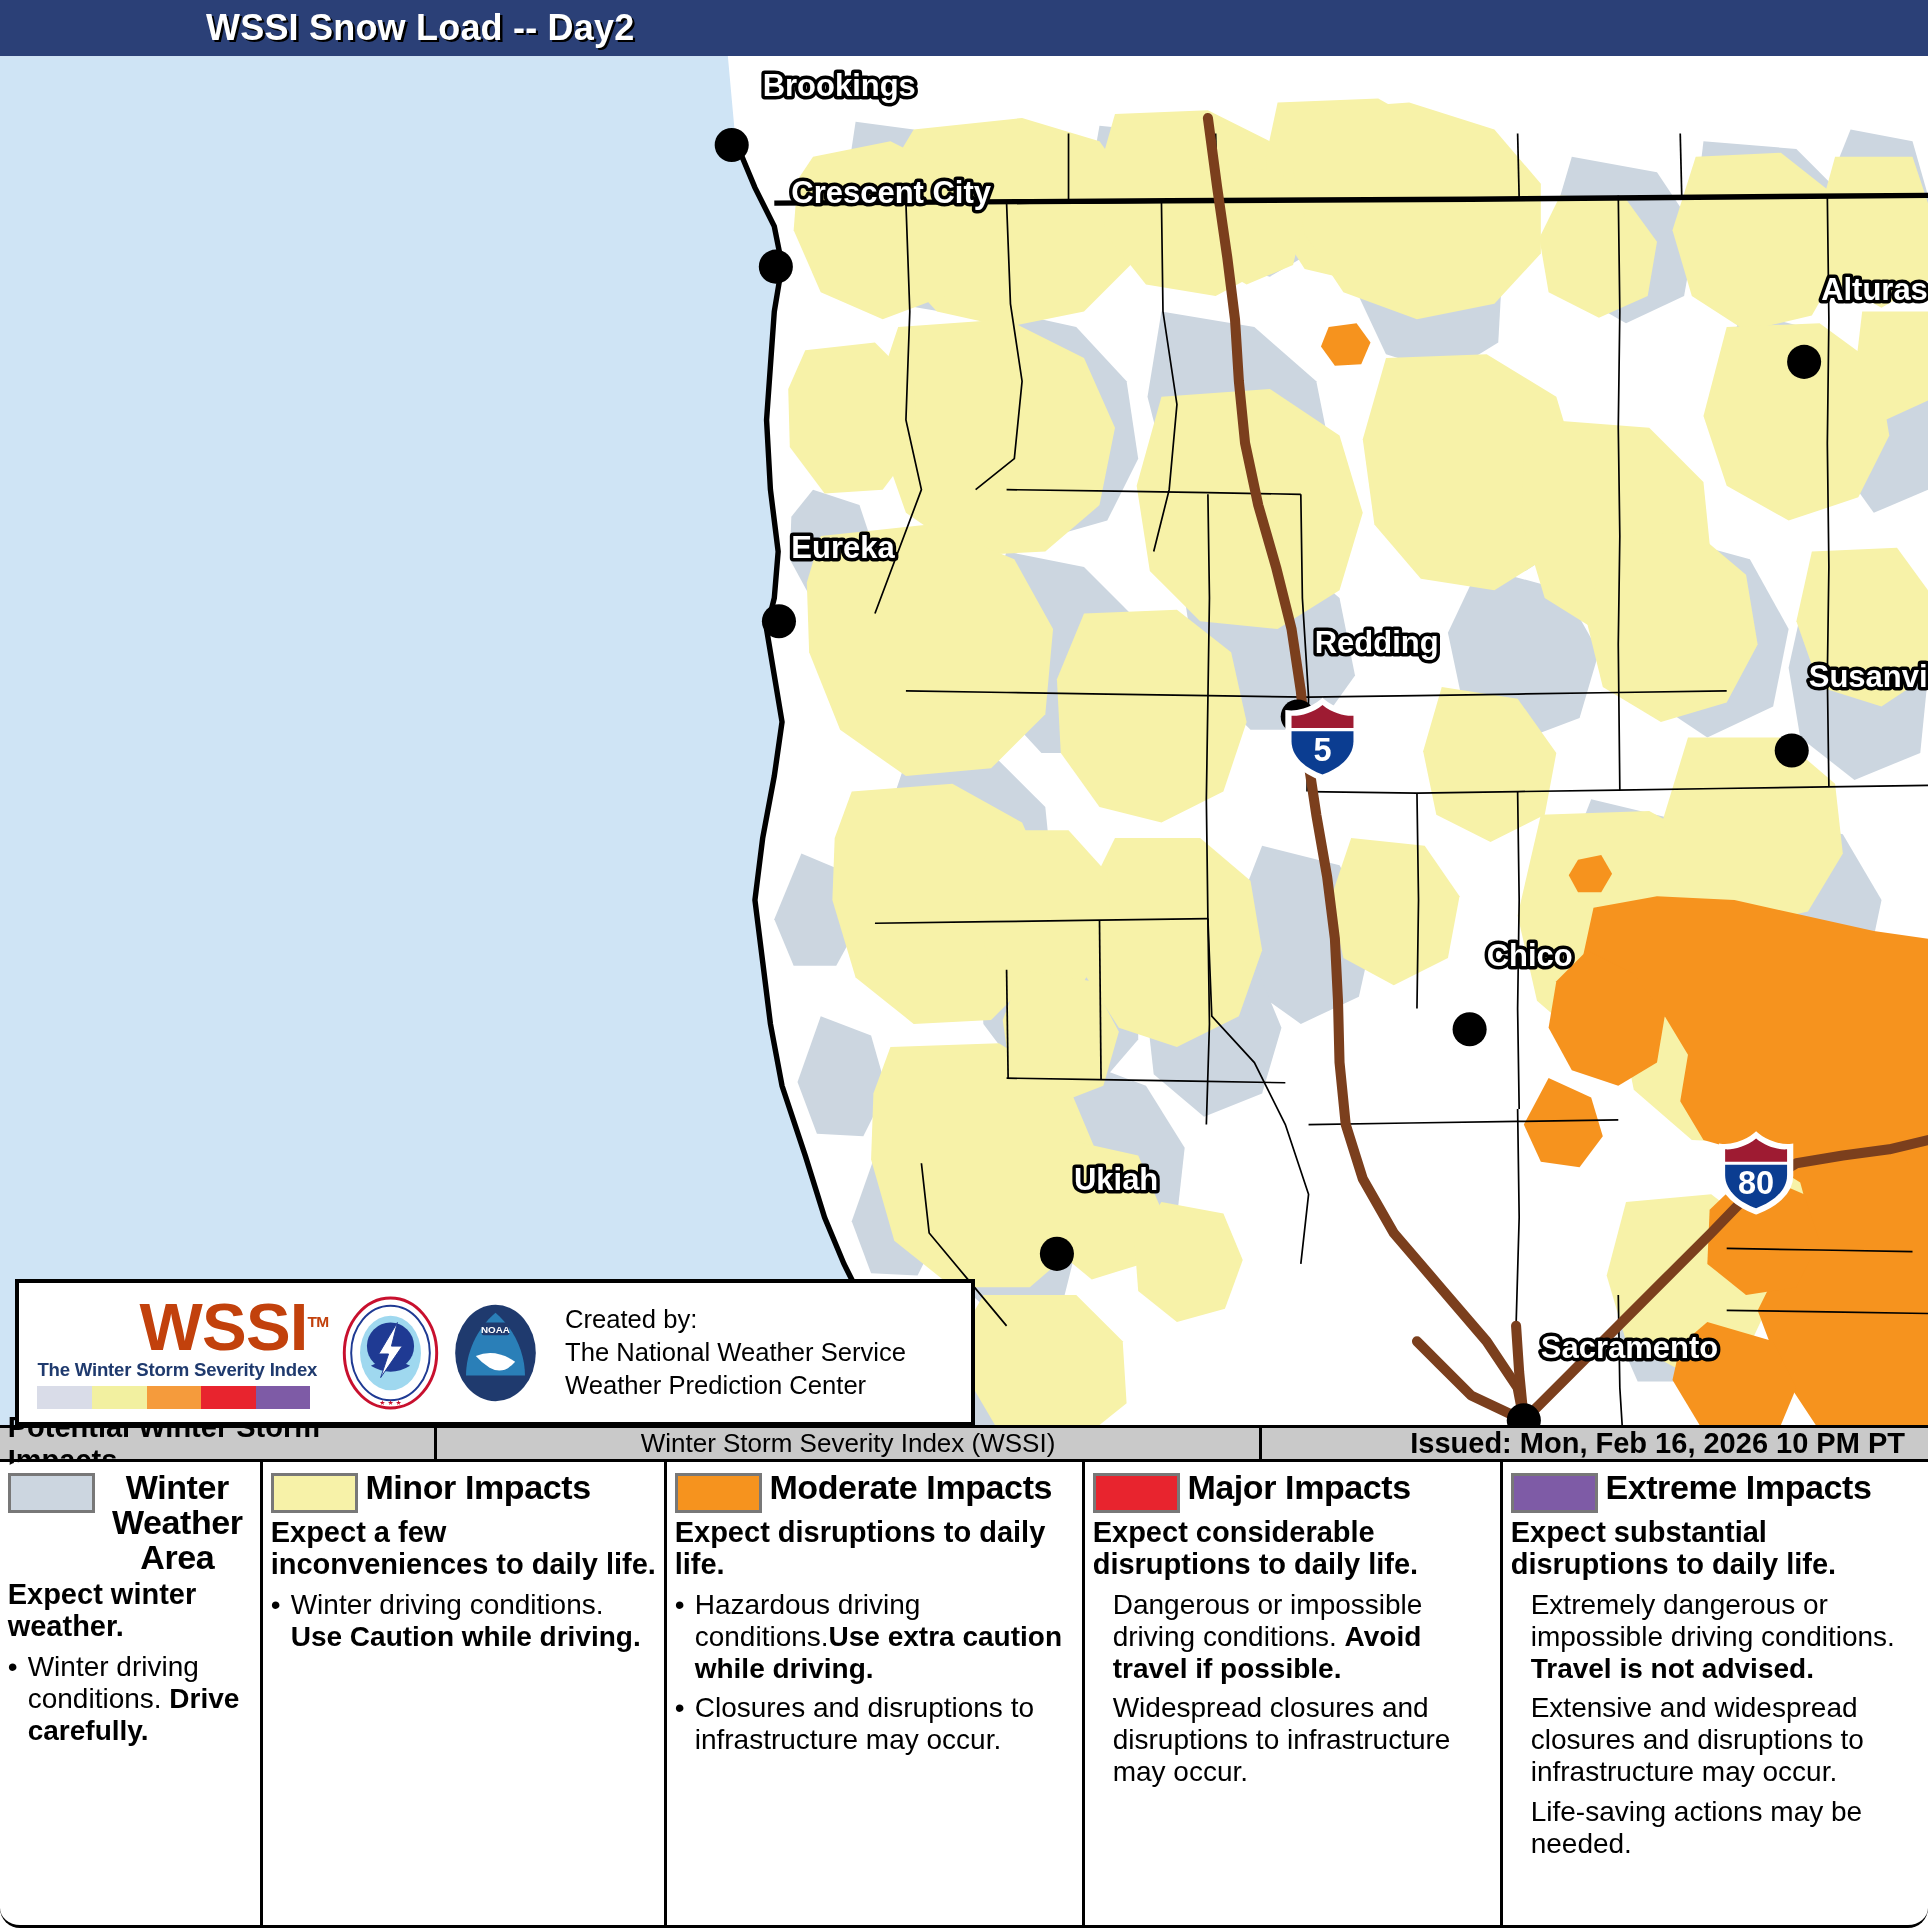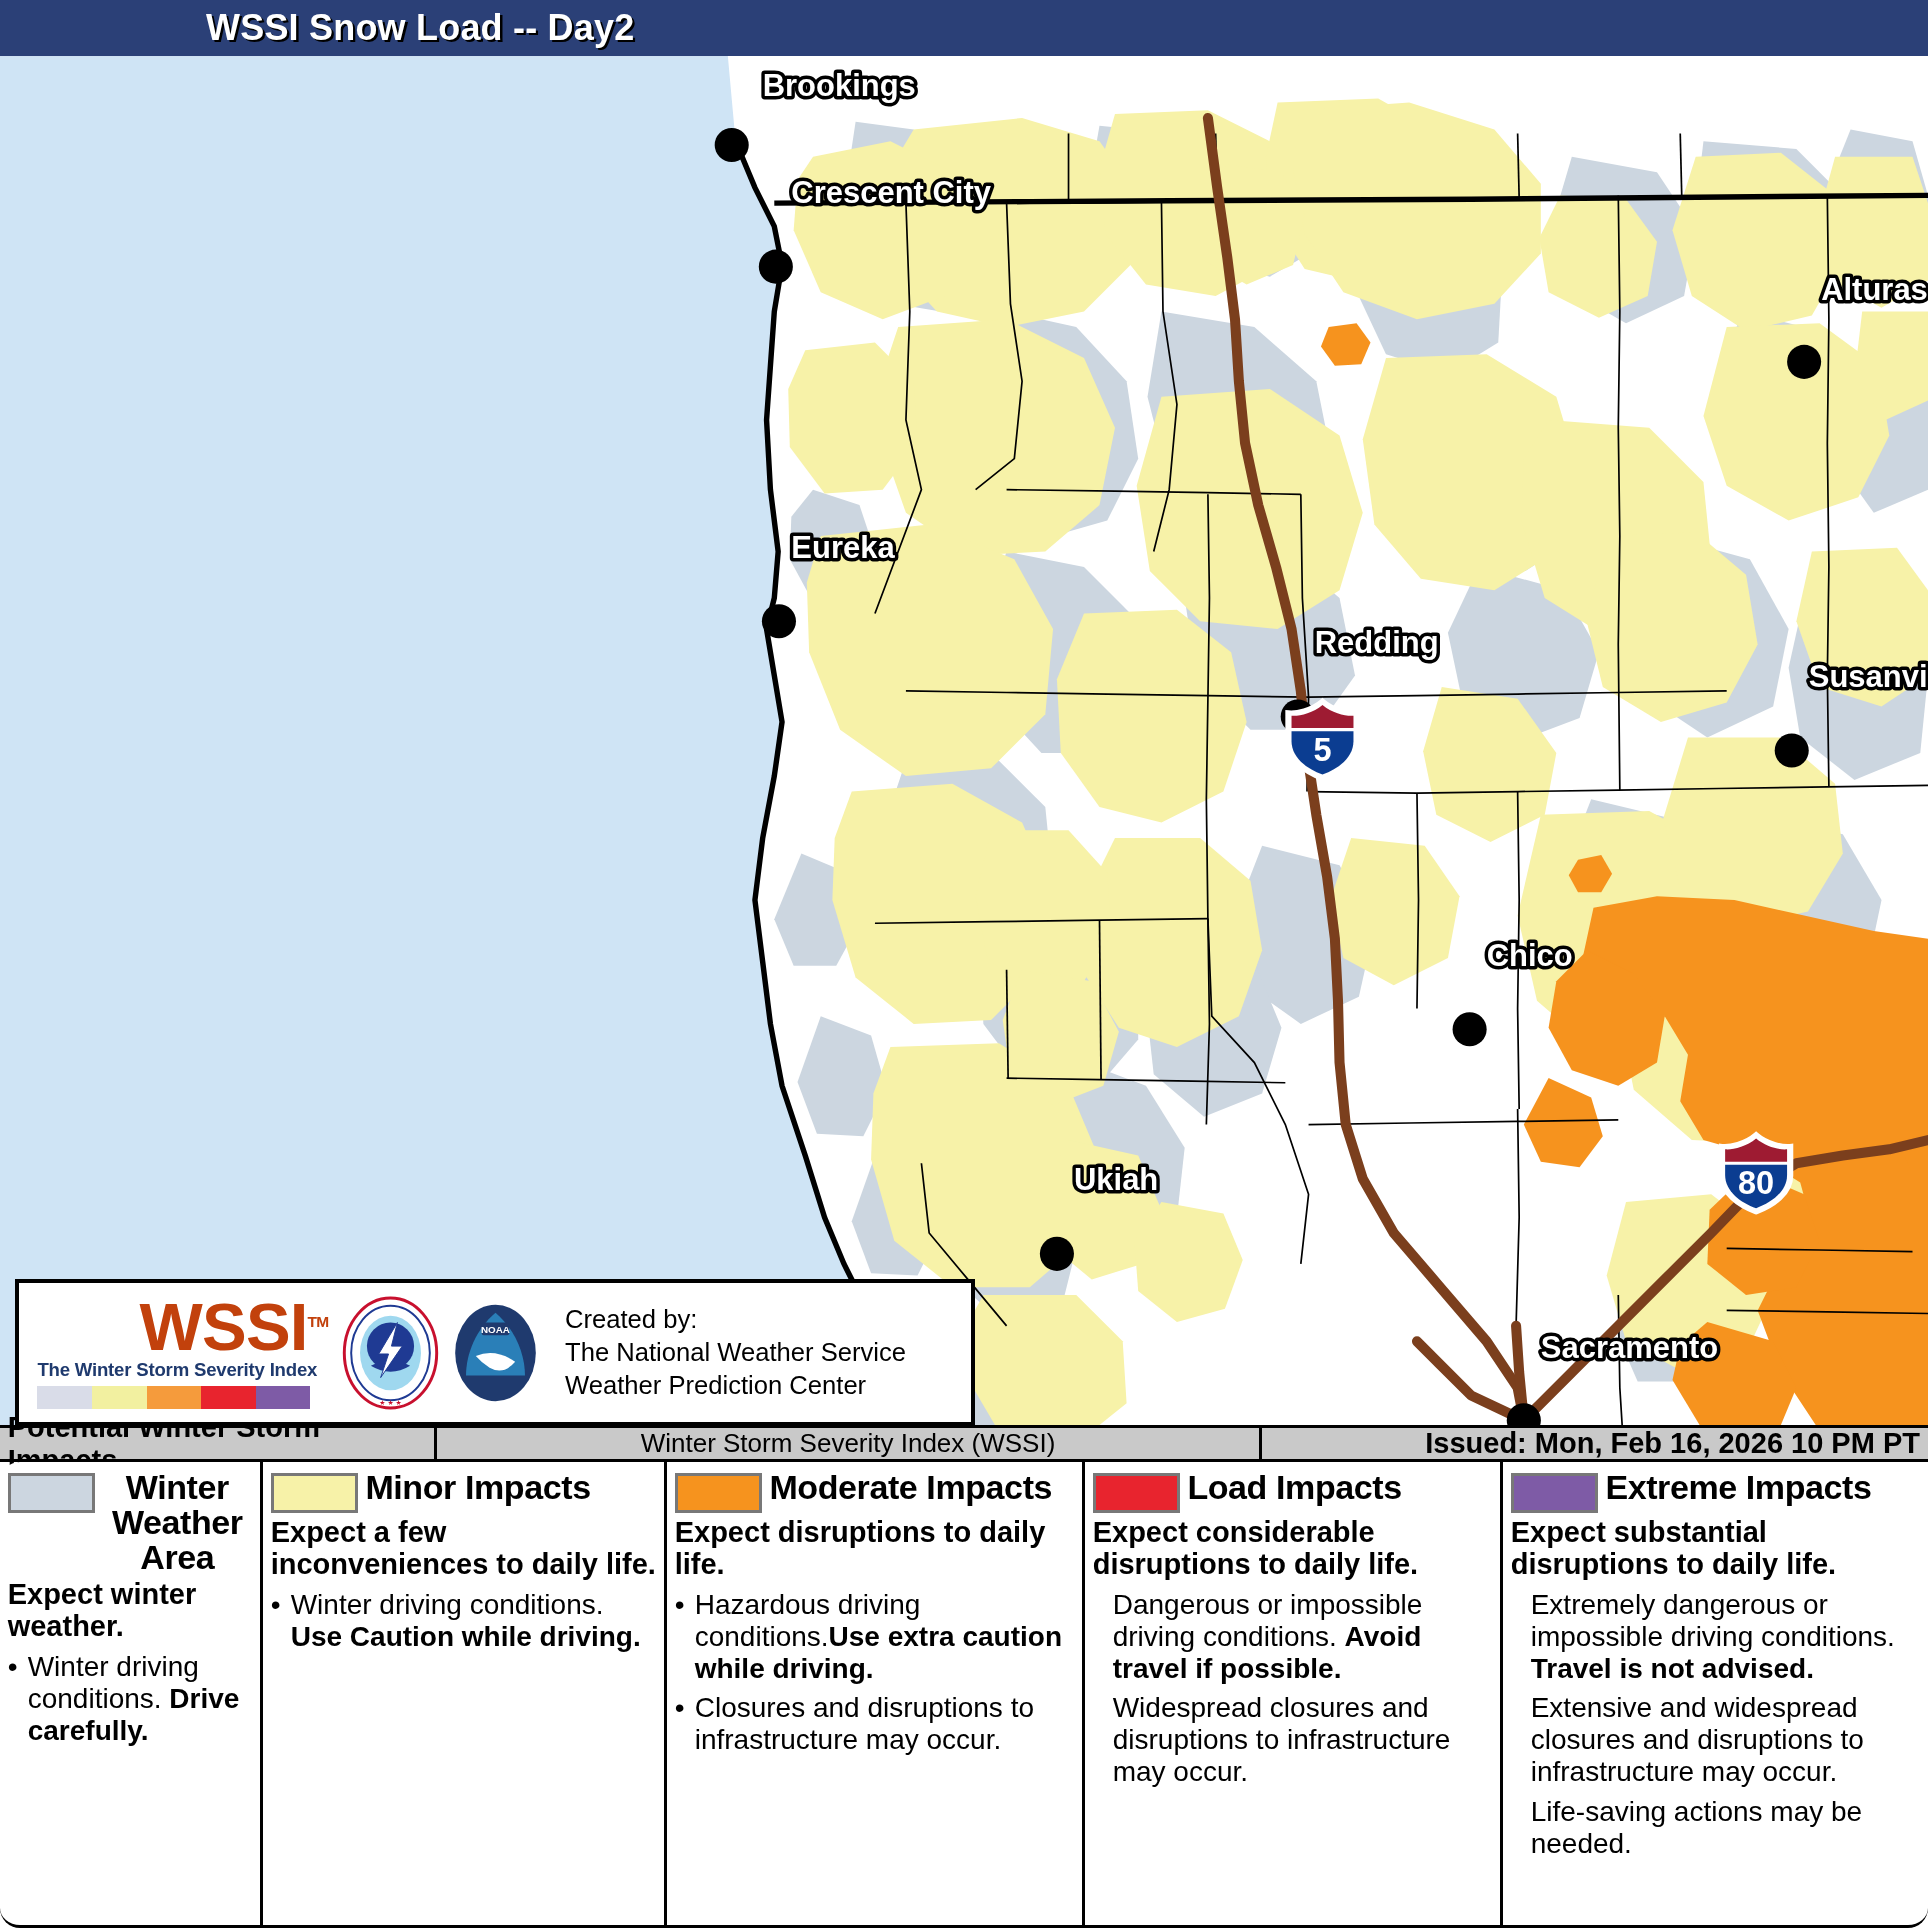--- a/index.html
+++ b/index.html
@@ -88,21 +88,21 @@
     width: 1928px; height: 37px;
     background: #c9c9c9;
     border-top: 3.1px solid #000;
     border-bottom: 3.1px solid #000;
     display: flex; align-items: center;
   }
   .sb-seg { display: flex; align-items: center; height: 100%; }
   .sb-1 { width: 434px; padding-left: 7.7px; font-size: 29px; font-weight: bold; color: #000; }
   .sb-div { width: 3.1px; height: 100%; background: #000; }
   .sb-2 { flex: 1; justify-content: center; font-size: 26px; color: #000; }
-  .sb-3 { width: 666px; justify-content: flex-end; padding-right: 8px; font-size: 29px; font-weight: bold; color: #000; }
+  .sb-3 { width: 666px; justify-content: flex-end; padding-right: 23px; font-size: 29px; font-weight: bold; color: #000; }
 
   
   .legend {
     position: absolute; left: 0; top: 1462px;
     width: 1928px; height: 466px;
     display: flex;
     background: #fff;
     border-bottom: 3.1px solid #000;
     border-radius: 20px;
   }
@@ -456,21 +456,21 @@
           </div>
           <div class="lbul">
             <span class="dot">•</span>
             <span class="txt"><span>Closures and disruptions to infrastructure may occur.</span></span>
           </div>
         </div>
       </div>
       <div class="lcol c3">
         <div class="lhead">
           <div class="swatch" style="background: rgb(232, 36, 46);"></div>
-          <div class="ltitle">Load Impacts</div>
+          <div class="ltitle">Major Impacts</div>
         </div>
         <div class="lbold">Expect considerable disruptions to daily life.</div>
         <div class="lbullets">
           <div class="lbul">
             <span class="dot hidden">•</span>
             <span class="txt"><span>Dangerous or impossible driving conditions. </span><b>Avoid travel if possible.</b></span>
           </div>
           <div class="lbul">
             <span class="dot hidden">•</span>
             <span class="txt"><span>Widespread closures and disruptions to infrastructure may occur.</span></span>

